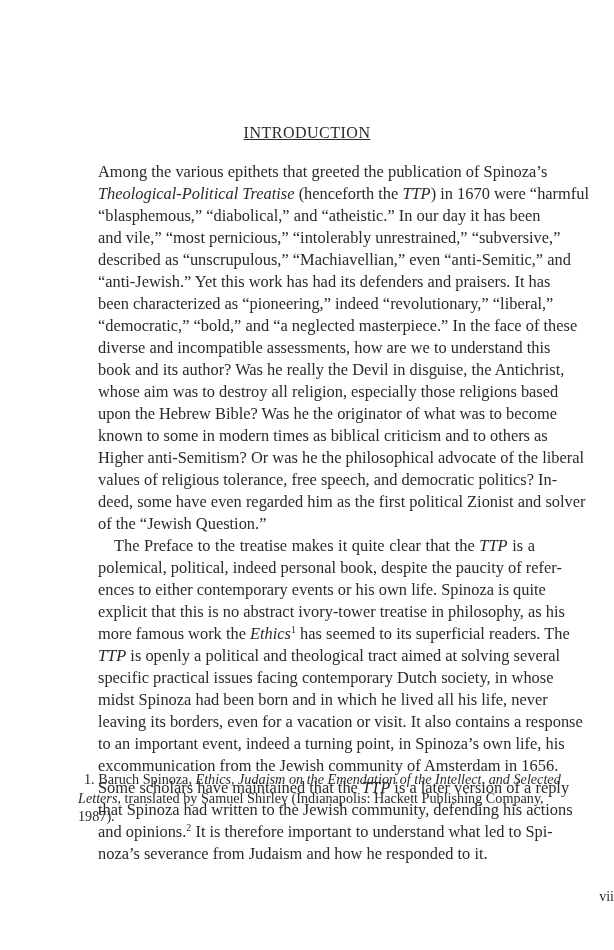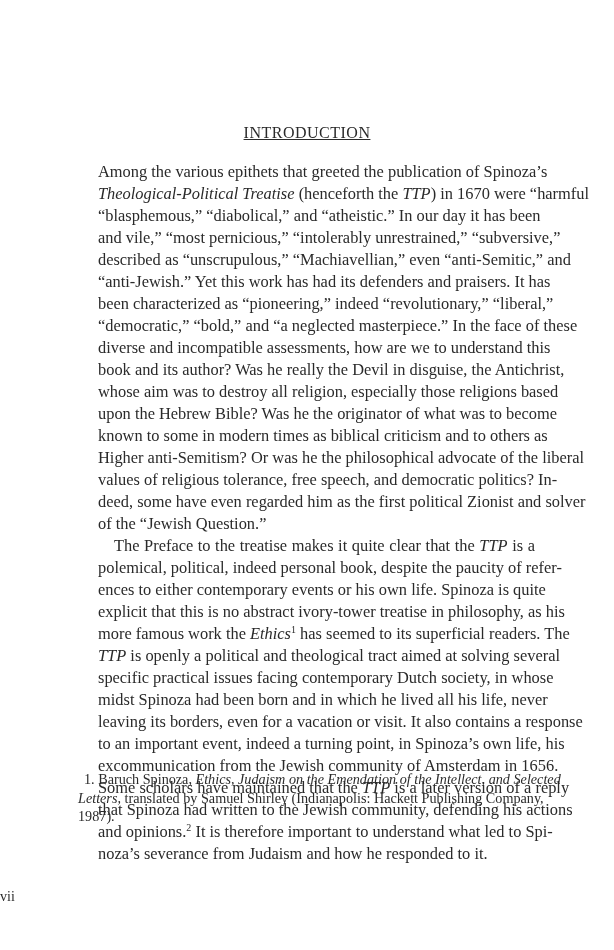--- a/index.html
+++ b/index.html
@@ -10,21 +10,21 @@
   .line { display: block; font-size: 16.4px; line-height: 22px; height: 22px; white-space: nowrap; text-align: justify; text-align-last: justify; margin-left: 20px; }
   .line.last { text-align-last: left; }
   .line.indent { text-indent: 16px; }
   i { font-style: italic; }
   sup { font-size: 10px; line-height: 0; vertical-align: 6px; }
   .footnotes { position: absolute; left: 78px; width: 457px; top: 770px; }
   .fn-line { display: block; font-size: 14.2px; line-height: 18.5px; height: 18.5px; white-space: nowrap; text-align: justify; text-align-last: justify; }
   .fn-line.last { text-align-last: left; }
   .fn-line.indent { text-indent: 6px; }
   .fn-gap { height: 4px; }
-  .page-number { position: absolute; top: 889px; left: 0; width: 614px; text-align: left; font-size: 14px; }
+  .page-number { position: absolute; top: 889px; left: 0; width: 614px; text-align: right; font-size: 14px; }
 </style>
 </head>
 <body>
 
 <div class="page">
   <div class="title">INTRODUCTION</div>
   <div class="body-text" id="body">
       <div>
         <span class="line"><span>Among the various epithets that greeted the publication of Spinoza’s</span></span>
         <span class="line"><i>Theological-Political Treatise</i><span> (henceforth the </span><i>TTP</i><span>) in 1670 were “harmful</span></span>

